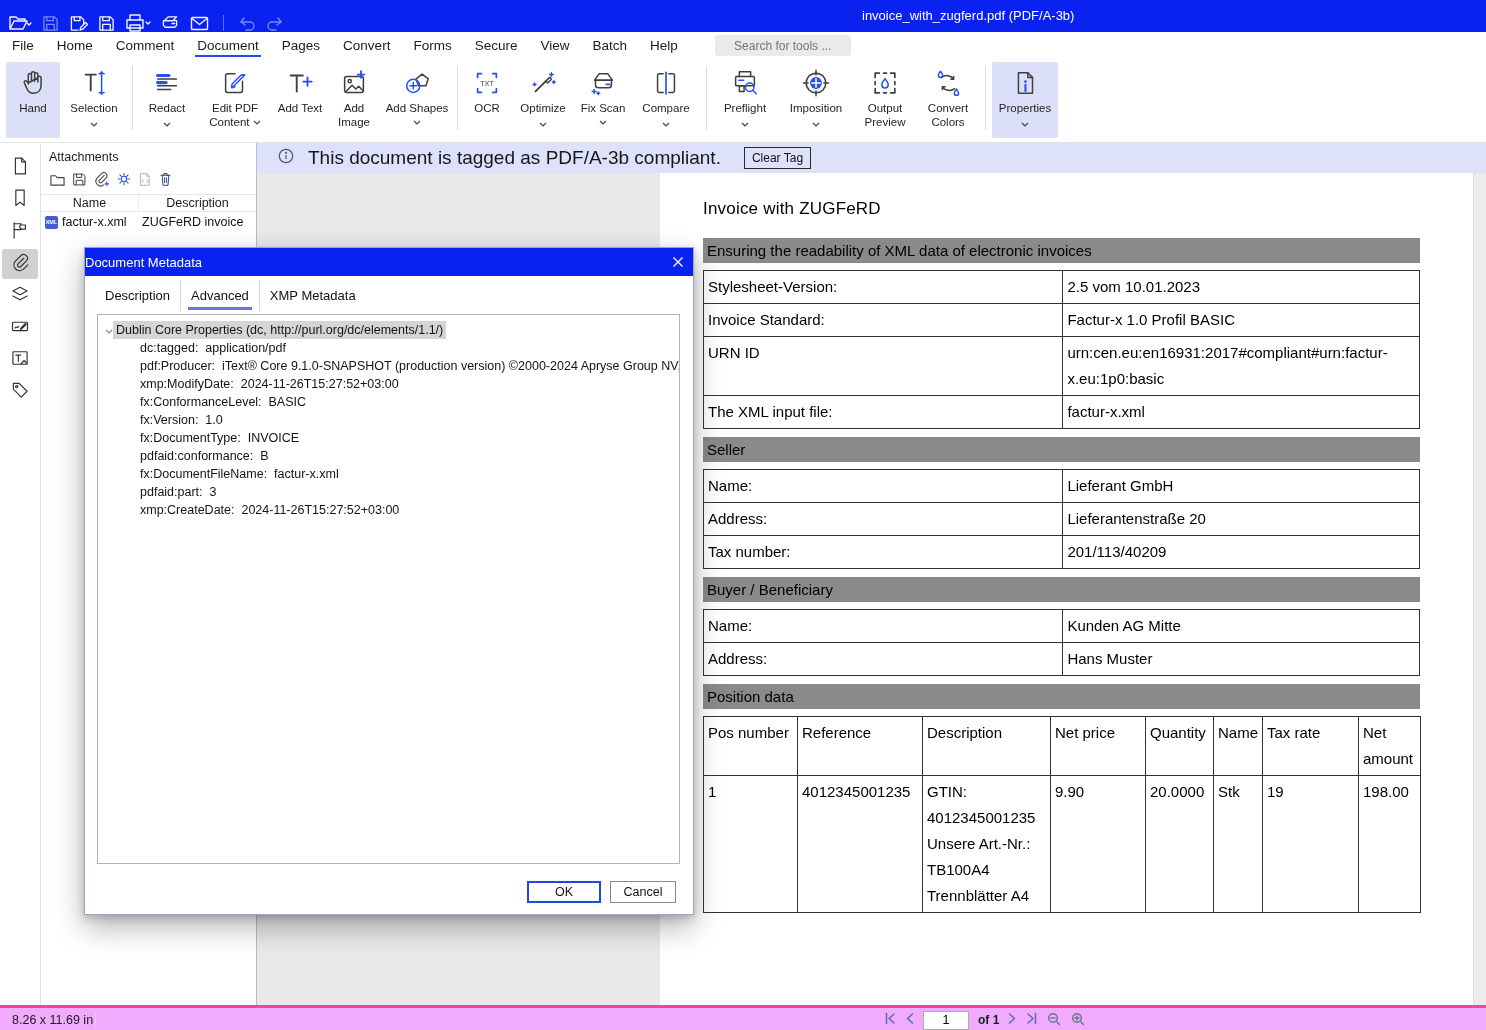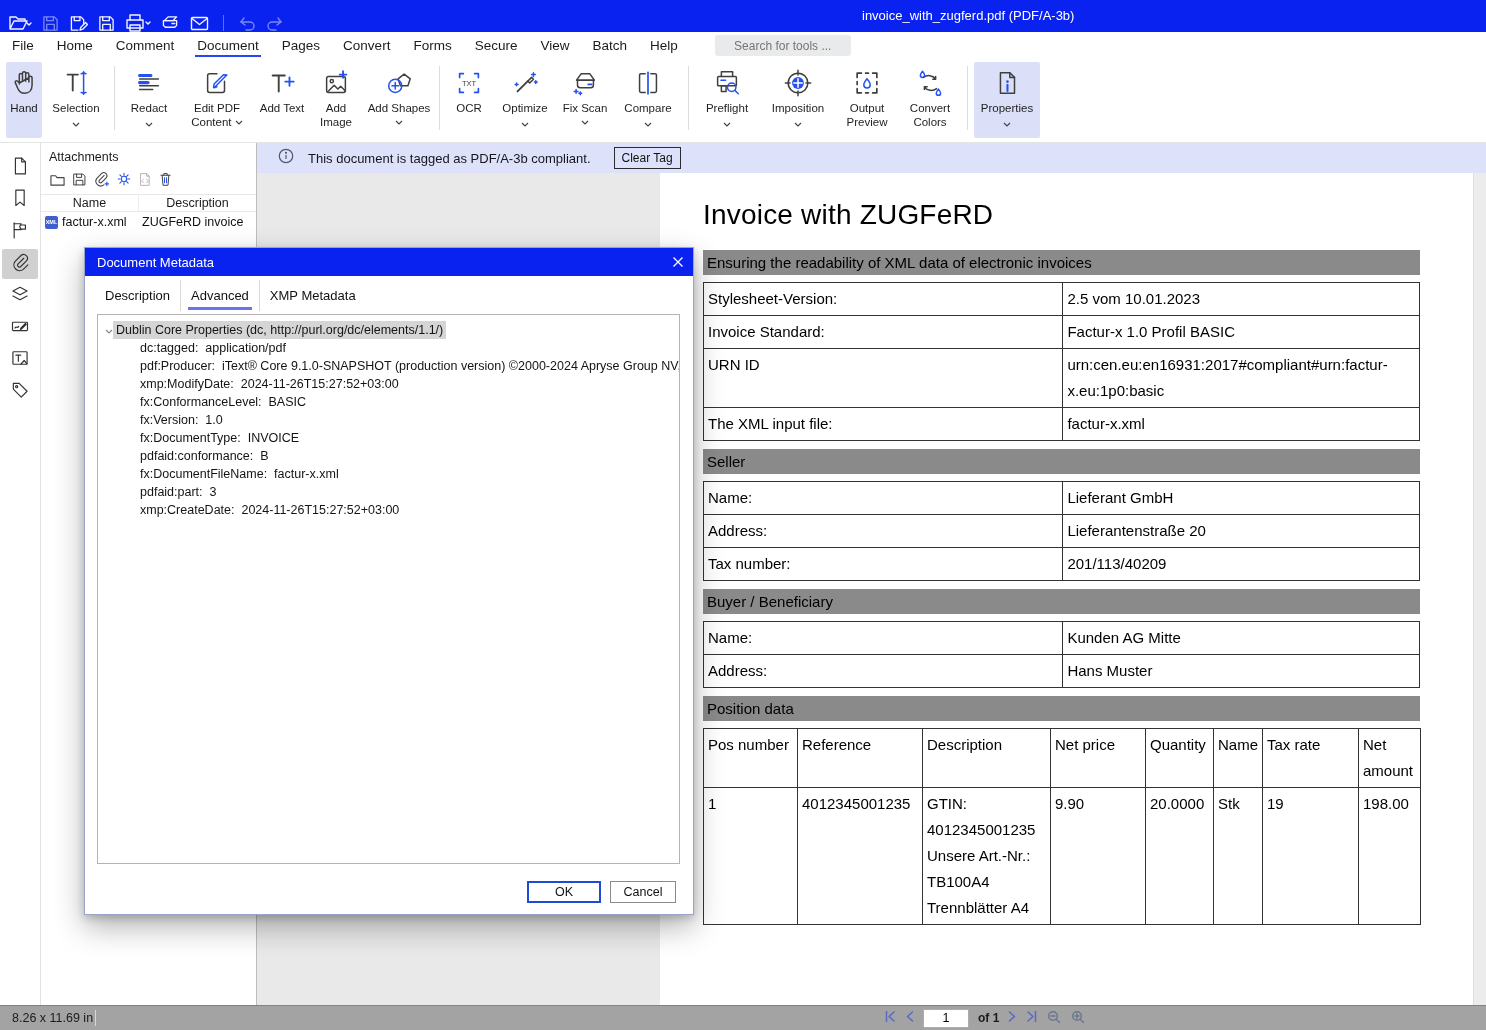--- a/index.html
+++ b/index.html
@@ -62,64 +62,64 @@
   .att-col-desc{flex:1;text-align:center;line-height:17px;}
   .att-row{display:flex;align-items:center;height:20px;font-size:12.5px;color:#111;}
   .att-row .nm{width:98px;display:flex;align-items:center;gap:4px;padding-left:4px;}
   .att-row .ds{flex:1;padding-left:3px;}
   .xmlico{width:13px;height:13px;background:#3f5fd0;border-radius:2px;color:#fff;font-size:5.5px;
     display:flex;align-items:center;justify-content:center;font-weight:bold;flex:none;}
 
   
   .notif{position:absolute;left:257px;top:143px;width:1229px;height:30px;background:#dde2fa;
     display:flex;align-items:center;padding-left:21px;}
-  .notif .msg{font-size:13px;color:#15171c;margin-left:14px;}
+  .notif .msg{font-size:19px;color:#15171c;margin-left:14px;}
   .notif .clear-btn{margin-left:23px;height:22px;padding:0 7px;font-size:12px;background:transparent;
     border:1px solid #2b2b2b;font-family:"Liberation Sans",sans-serif;color:#111;}
   .info-ic svg *{fill:none;stroke:#4a5878;stroke-width:1.2;}
 
   
   .canvas{position:absolute;left:257px;top:173px;width:1216px;height:832px;background:#e9e9e9;overflow:hidden;}
   .page{position:absolute;left:403px;top:0;width:813px;height:832px;background:#fff;}
   .pdf{position:absolute;left:43px;top:0;width:717px;color:#000;}
-  .pdf h1{font-size:28px;font-weight:400;margin:26px 0 0 0;letter-spacing:.2px;}
+  .pdf h1{font-size:17px;font-weight:400;margin:26px 0 0 0;letter-spacing:.2px;}
   .secbar{background:#8a8a8a;color:#000;font-size:15px;line-height:25px;height:25px;padding-left:4px;margin-top:19px;}
   .secbar.tight{margin-top:8px;}
   .pdftable{width:100%;border-collapse:collapse;table-layout:fixed;font-size:15px;margin-top:7px;}
   .pdftable td,.pdftable th{border:1px solid #333;padding:3px 4px;line-height:26px;vertical-align:top;
     font-weight:400;text-align:left;overflow-wrap:anywhere;}
   .kv td:first-child{width:50.2%;}
   .pos td:nth-child(3){white-space:pre-line;}
 
   
   .vscroll{position:absolute;right:0;top:173px;width:13px;height:832px;background:#ececec;border-left:1px solid #dedede;}
 
   
   .dlg{position:absolute;left:84px;top:247px;width:610px;height:668px;background:#fff;
     border:1px solid #9aa4c8;box-shadow:0 12px 28px rgba(0,0,0,.30),0 3px 8px rgba(0,0,0,.18);}
-  .dlg-title{height:28px;background:#0a22f0;color:#fff;font-size:13px;display:flex;align-items:center;padding-left:12px;gap:8px;}
+  .dlg-title{height:28px;background:#0a22f0;color:#fff;font-size:13px;display:flex;align-items:center;gap:8px;}
   .dlg-close{margin-left:auto;width:30px;height:28px;display:flex;align-items:center;justify-content:center;}
   .dlg-close svg *{stroke:#fff;stroke-width:1.3;fill:none;}
   .tabs{display:flex;align-items:stretch;height:31px;padding-left:10px;font-size:13px;color:#111;margin-top:4px;}
   .tab{padding:0 10px;display:flex;align-items:center;position:relative;}
   .tab + .tab{border-left:1px solid #d9d9d9;}
   .tab.active::after{content:"";position:absolute;left:7px;right:7px;bottom:1px;height:3px;background:#6b74e8;}
   .treebox{position:absolute;left:12px;right:13px;top:66px;bottom:50px;border:1px solid #b3b3b3;
     font-size:12.5px;color:#141414;padding-top:6px;overflow:hidden;background:#fff;}
   .troot{display:flex;align-items:center;padding-left:7px;line-height:18px;}
   .troot .txt{background:#d5d5d5;padding:0 3px;}
   .entry{padding-left:42px;line-height:18px;white-space:pre;}
   .dlg-btns{position:absolute;right:17px;bottom:11px;display:flex;gap:9px;}
   .btn{height:22px;background:#fff;font-size:12.5px;font-family:"Liberation Sans",sans-serif;color:#111;}
   .btn-ok{width:74px;border:2px solid #1d4bd8;}
   .btn-cancel{width:66px;border:1px solid #8a8a8a;}
 
   
-  .statusbar{position:absolute;left:0;top:1005px;width:1486px;height:25px;background:#a3a3a3;
-    border-top:1px solid #ec4899;font-size:12.5px;color:#1c1c1c;}
+  .statusbar{position:absolute;left:0;top:1005px;width:1486px;height:25px;background:#f0abfc;
+    border-top:3px solid #ec4899;font-size:12.5px;color:#1c1c1c;}
   .sb-size{position:absolute;left:12px;top:0;line-height:24px;}
   .sb-div{position:absolute;left:95px;top:4px;width:1px;height:16px;background:#d8d8d8;}
   .sb-nav{position:absolute;left:884px;top:0;height:24px;display:flex;align-items:center;gap:9px;}
   .sb-nav svg *{fill:none;stroke:#5868c8;stroke-width:1.5;stroke-linecap:round;stroke-linejoin:round;}
   .sb-nav .zm svg *{stroke:#6d7690;}
   .pg-input{width:46px;height:19px;border:1px solid #adadad;text-align:center;font-size:12.5px;
     font-family:"Liberation Sans",sans-serif;}
   .of-lbl{font-size:12px;font-weight:bold;}
 </style>
 </head>
@@ -213,21 +213,21 @@
 
       <span class="menu-item">Batch</span>
 
       <span class="menu-item">Help</span>
     </div>
   <input class="tool-search" placeholder="Search for tools ..." style="">
 </div>
 
 <div class="ribbon">
 
-  <div class="tool sel" style="width:36px">
+  <div class="tool sel" style="width:54px">
     <span class="ic">
         <svg width="30" height="30" viewBox="0 0 32 32">
           <path class="dk" d="M11 17V7.5a1.7 1.7 0 0 1 3.4 0V14m0-7.7V5.6a1.7 1.7 0 0 1 3.4 0V14m0-7.2a1.7 1.7 0 0 1 3.4 0V15m0-4.6a1.7 1.7 0 0 1 3.4 0v8.1c0 5-3.1 8.5-7.9 8.5-4 0-6-2-7.4-5.4l-2.6-6c-.6-1.4 1-2.7 2.2-1.7l2.1 2.1z"></path>
         </svg>
       </span>
     <span class="lb">Hand</span>
   </div>
 
   <div class="tool" style="width:64px">
     <span class="ic">

